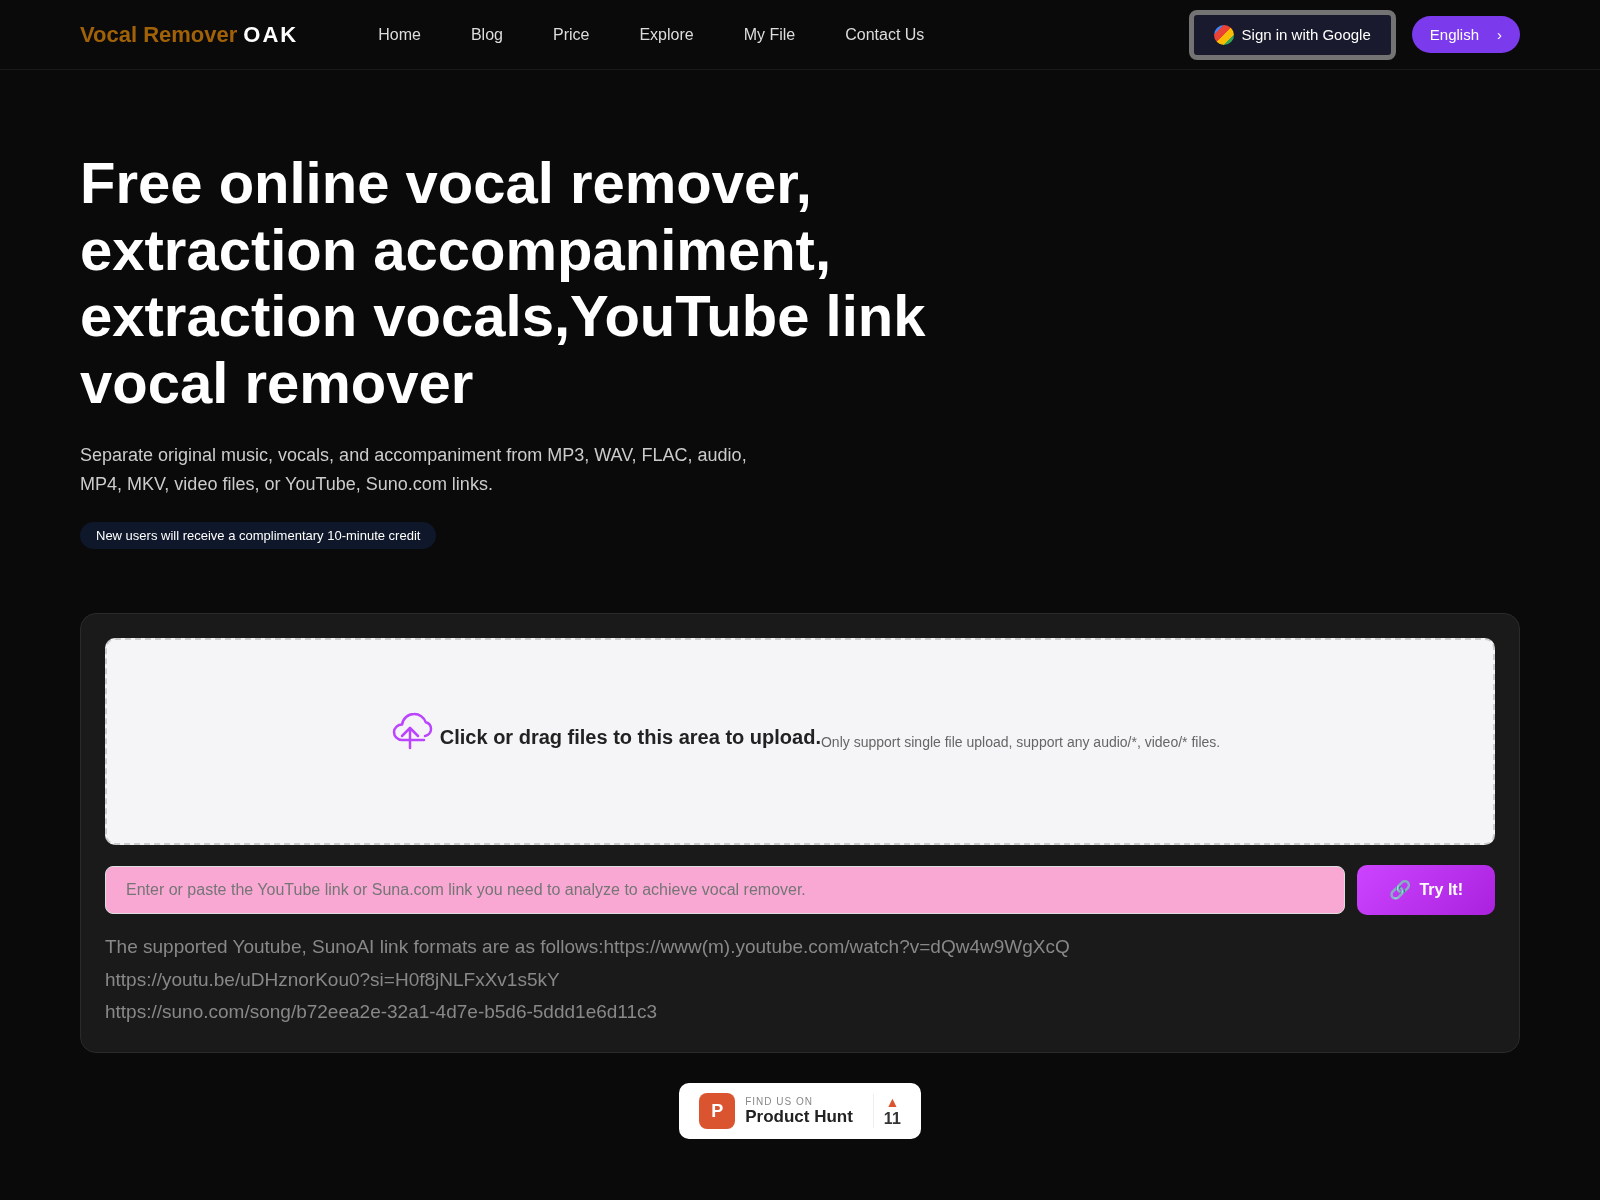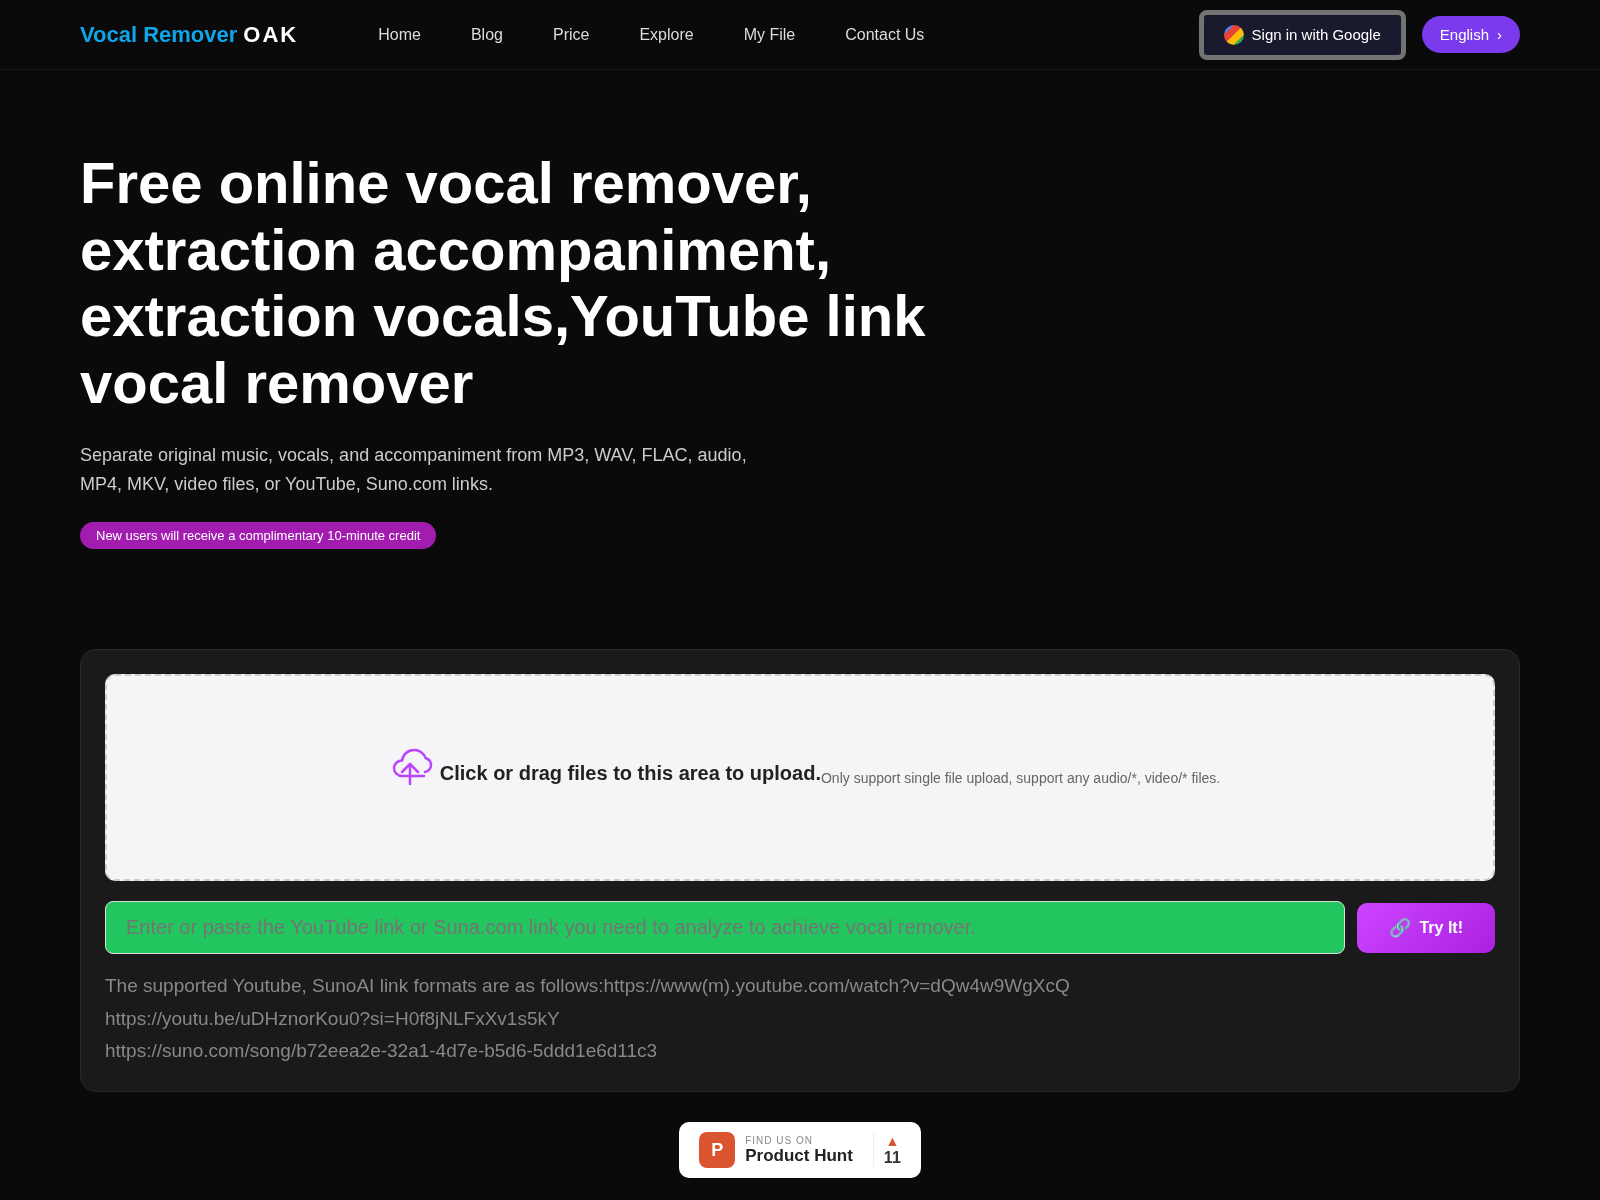--- a/index.html
+++ b/index.html
@@ -22,21 +22,21 @@
       border-bottom: 1px solid #1a1a1a;
       gap: 40px;
     }
     .logo {
       display: flex;
       align-items: center;
       gap: 6px;
       flex-shrink: 0;
     }
     .logo-text-vocal {
-      color: #0ea5e9;
+      color: #a16207;
       font-size: 22px;
       font-weight: 700;
     }
     .logo-oak {
       font-size: 22px;
       font-weight: 900;
       color: #fff;
       letter-spacing: 2px;
     }
     nav {
@@ -74,21 +74,21 @@
     .google-icon {
       width: 20px;
       height: 20px;
       border-radius: 50%;
       background: linear-gradient(135deg, #4285f4 25%, #ea4335 25%, #ea4335 50%, #fbbc05 50%, #fbbc05 75%, #34a853 75%);
       flex-shrink: 0;
     }
     .btn-language {
       display: flex;
       align-items: flex-start;
-      gap: 8px;
+      gap: 18px;
       background: #7c3aed;
       color: #fff;
       padding: 10px 18px;
       border-radius: 24px;
       font-size: 15px;
       cursor: pointer;
       border: none;
     }
 
     
@@ -105,26 +105,26 @@
     }
     .hero p {
       font-size: 18px;
       color: #ccc;
       line-height: 1.6;
       margin-bottom: 24px;
       max-width: 700px;
     }
     .badge-new-user {
       display: inline-block;
-      background: #a21caf;
+      background: #0f172a;
       color: #fff;
       font-size: 13px;
       padding: 6px 16px;
       border-radius: 20px;
-      margin-bottom: 60px;
+      margin-bottom: 24px;
     }
 
     
     .upload-section {
       margin: 0 80px 30px;
       background: #1a1a1a;
       border: 1px solid #2a2a2a;
       border-radius: 16px;
       padding: 24px;
     }
@@ -157,25 +157,25 @@
 
     
     .url-row {
       display: flex;
       align-items: center;
       gap: 12px;
       margin-bottom: 16px;
     }
     .url-input {
       flex: 1;
-      background: #22c55e;
+      background: #f9a8d4;
       border: 1px solid #ddd;
       border-radius: 8px;
       padding: 14px 20px;
-      font-size: 20px;
+      font-size: 16px;
       color: #333;
       outline: none;
     }
     .btn-try-it {
       background: linear-gradient(135deg, #cc44ff, #aa22dd);
       color: #fff;
       border: none;
       border-radius: 10px;
       padding: 14px 32px;
       font-size: 16px;

